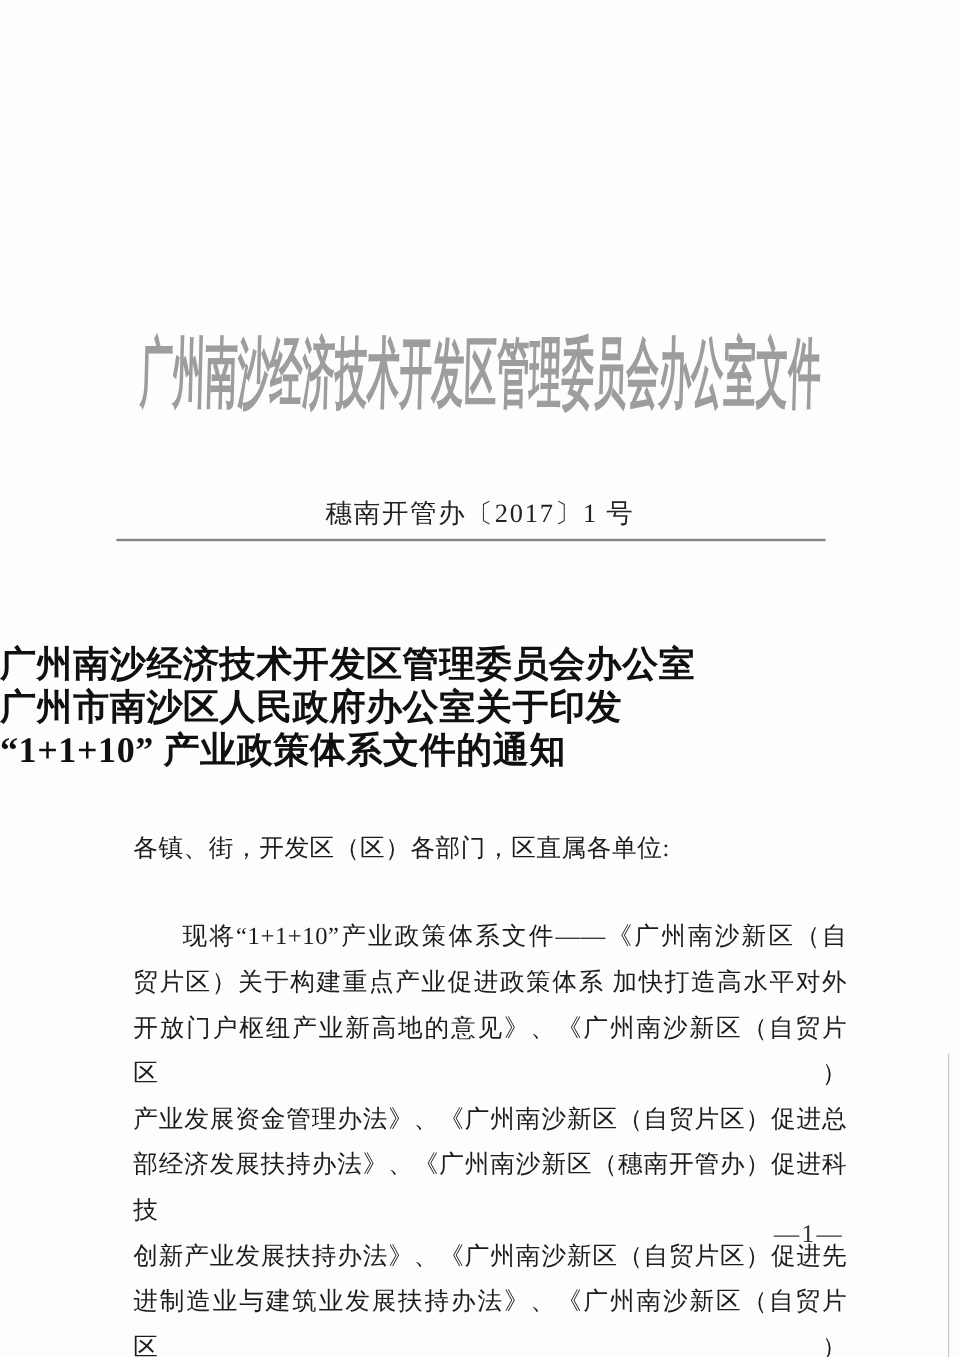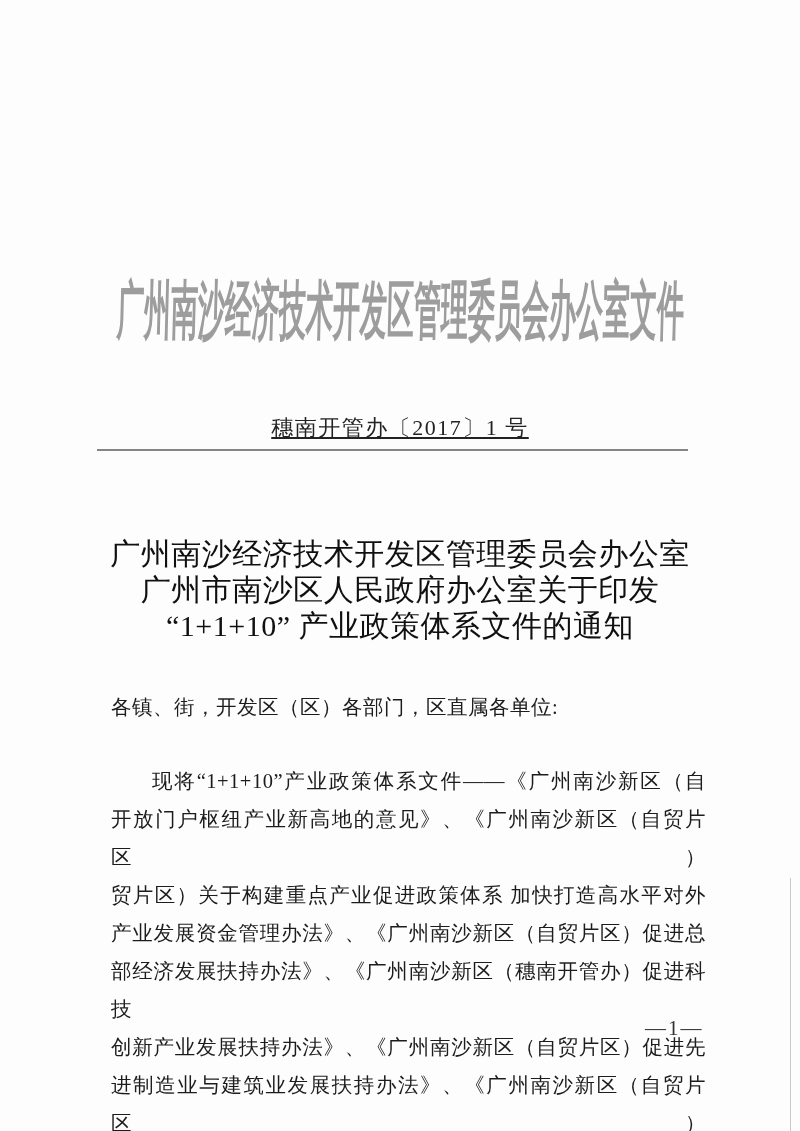--- a/index.html
+++ b/index.html
@@ -37,39 +37,37 @@
   .doc-number {
     position: absolute;
     top: 414px;
     left: 0;
     width: 100%;
     text-align: center;
     font-size: 22px;
     line-height: 28px;
     letter-spacing: 1.5px;
     color: #222222;
-    text-decoration: underline;
   }
   .rule {
     position: absolute;
     top: 449px;
     left: 97px;
     width: 591px;
     height: 2px;
     background: var(--rule-color, #858585);
   }
   .title {
     position: absolute;
     top: 536px;
     left: 0;
     width: 100%;
-    text-align: center;
     font-size: 30px;
     line-height: 36px;
-    font-weight: normal;
+    font-weight: bold;
     color: #101010;
     letter-spacing: 0.5px;
   }
   .body-text {
     position: absolute;
     top: 688px;
     left: 111px;
     width: 595px;
     font-size: 20.5px;
     line-height: 38px;
@@ -120,22 +118,22 @@
 
   <div class="title">
     <div>广州南沙经济技术开发区管理委员会办公室</div>
     <div>广州市南沙区人民政府办公室关于印发</div>
     <div>“1+1+10” 产业政策体系文件的通知</div>
   </div>
 
   <div class="body-text">
     <div class="salutation">各镇、街，开发区（区）各部门，区直属各单位:</div>
     <div class="body-line indent-first">现将“1+1+10”产业政策体系文件——《广州南沙新区（自</div>
+    <div class="body-line">贸片区）关于构建重点产业促进政策体系 加快打造高水平对外</div>
     <div class="body-line">开放门户枢纽产业新高地的意见》、《广州南沙新区（自贸片区）</div>
-    <div class="body-line">贸片区）关于构建重点产业促进政策体系 加快打造高水平对外</div>
     <div class="body-line">产业发展资金管理办法》、《广州南沙新区（自贸片区）促进总</div>
     <div class="body-line">部经济发展扶持办法》、《广州南沙新区（穗南开管办）促进科技</div>
     <div class="body-line">创新产业发展扶持办法》、《广州南沙新区（自贸片区）促进先</div>
     <div class="body-line">进制造业与建筑业发展扶持办法》、《广州南沙新区（自贸片区）</div>
   </div>
 
   <div class="page-number">—1—</div>
 
   <div class="scan-line"></div>
 

